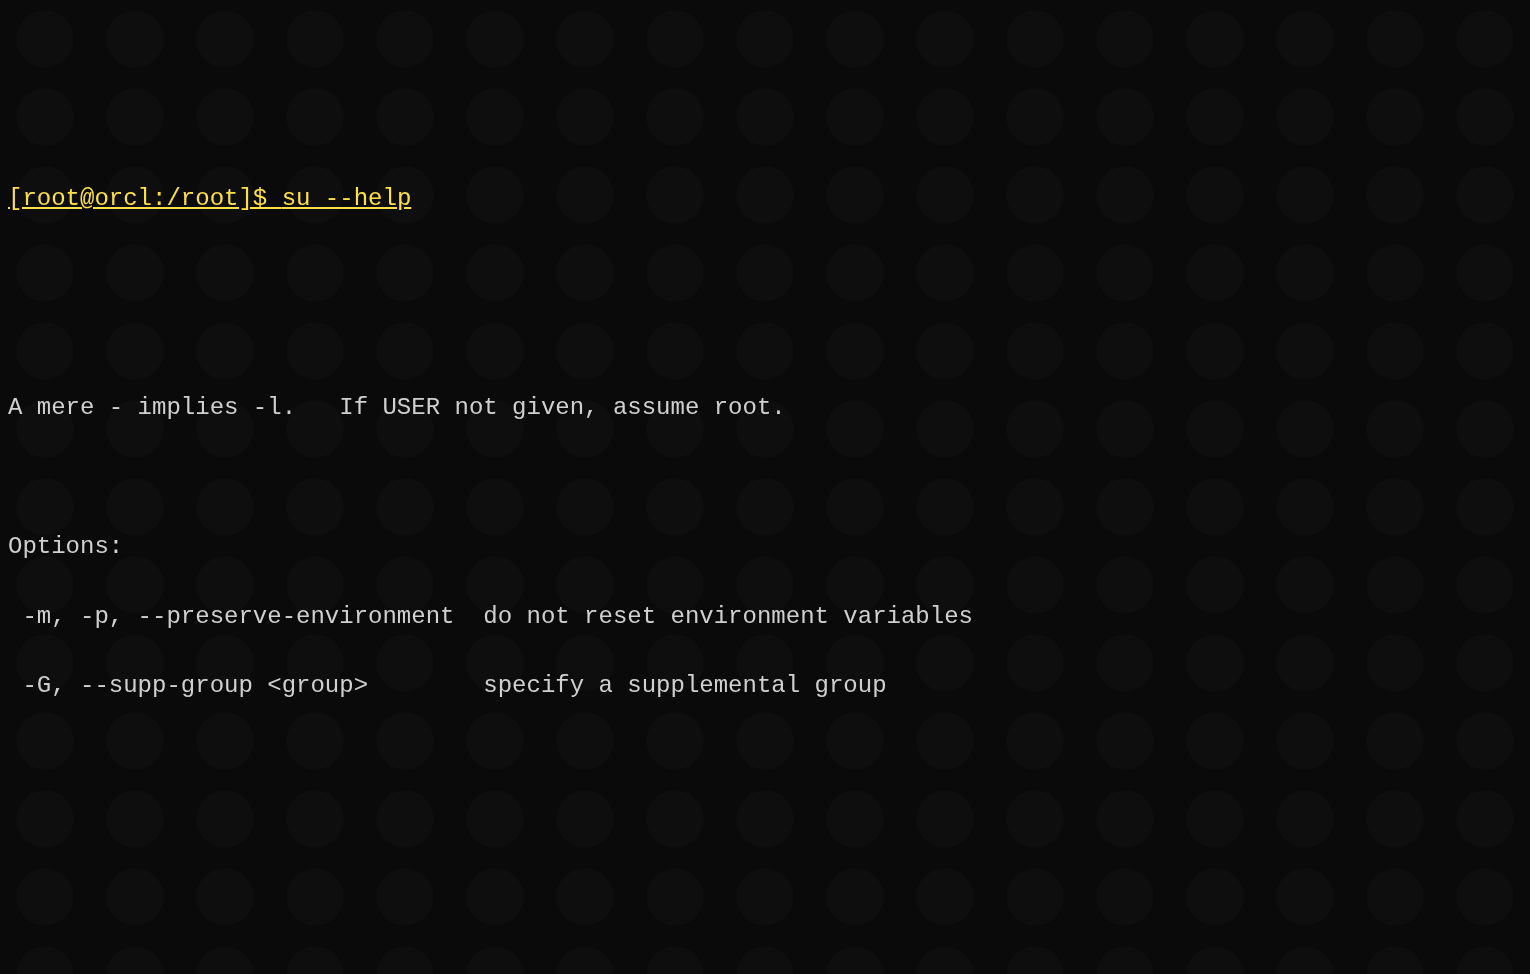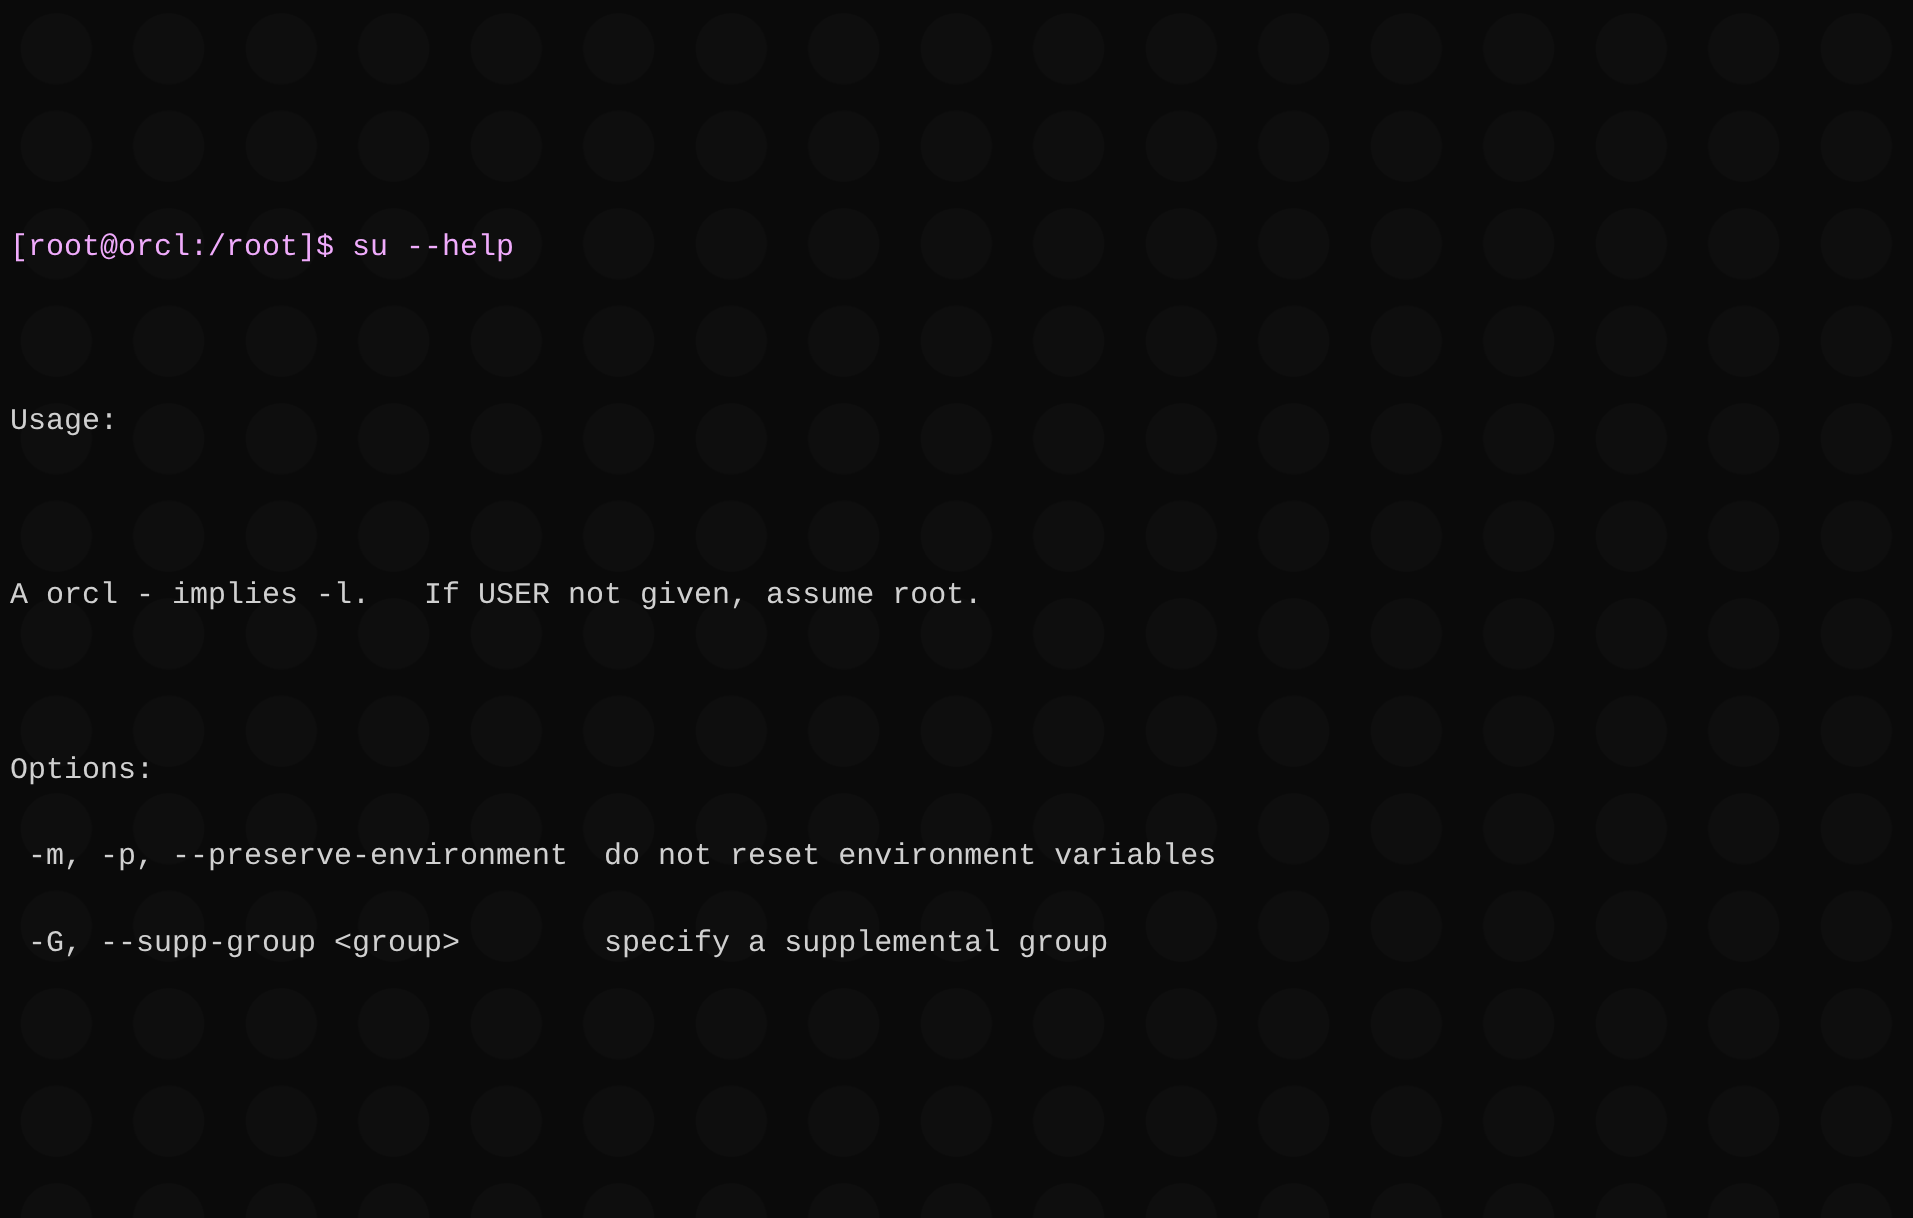--- a/index.html
+++ b/index.html
@@ -29,40 +29,40 @@
         radial-gradient(circle at 50% 50%, rgba(255,255,255,0.015) 28px, transparent 29px);
       background-size: 90px 78px;
       pointer-events: none;
       z-index: 0;
     }
     .terminal {
       position: relative;
       z-index: 1;
     }
     .prompt-line {
-      color: #f0abfc;
+      color: #fde047;
+      text-decoration: underline;
     }
     .output-line {
       color: #d0d0d0;
     }
     .blank-line {
       height: 1.45em;
     }
   </style>
 </head>
 <body>
 
 
 
 <div class="terminal">
 <div class="prompt-line"><span>[root@orcl:/root]$ </span><span>su --help</span></div>
 <div class="blank-line"></div>
-<div class="output-line">Usage:</div>
 <div class="blank-line"></div>
-<div class="output-line">A orcl - implies -l.   If USER not given, assume root.</div>
+<div class="output-line">A mere - implies -l.   If USER not given, assume root.</div>
 <div class="blank-line"></div>
 <div class="output-line">Options:</div>
 <div class="output-line"> -m, -p, --preserve-environment  do not reset environment variables</div>
 <div class="output-line"> -G, --supp-group &lt;group&gt;        specify a supplemental group</div>
 
 
 
 
 
 

